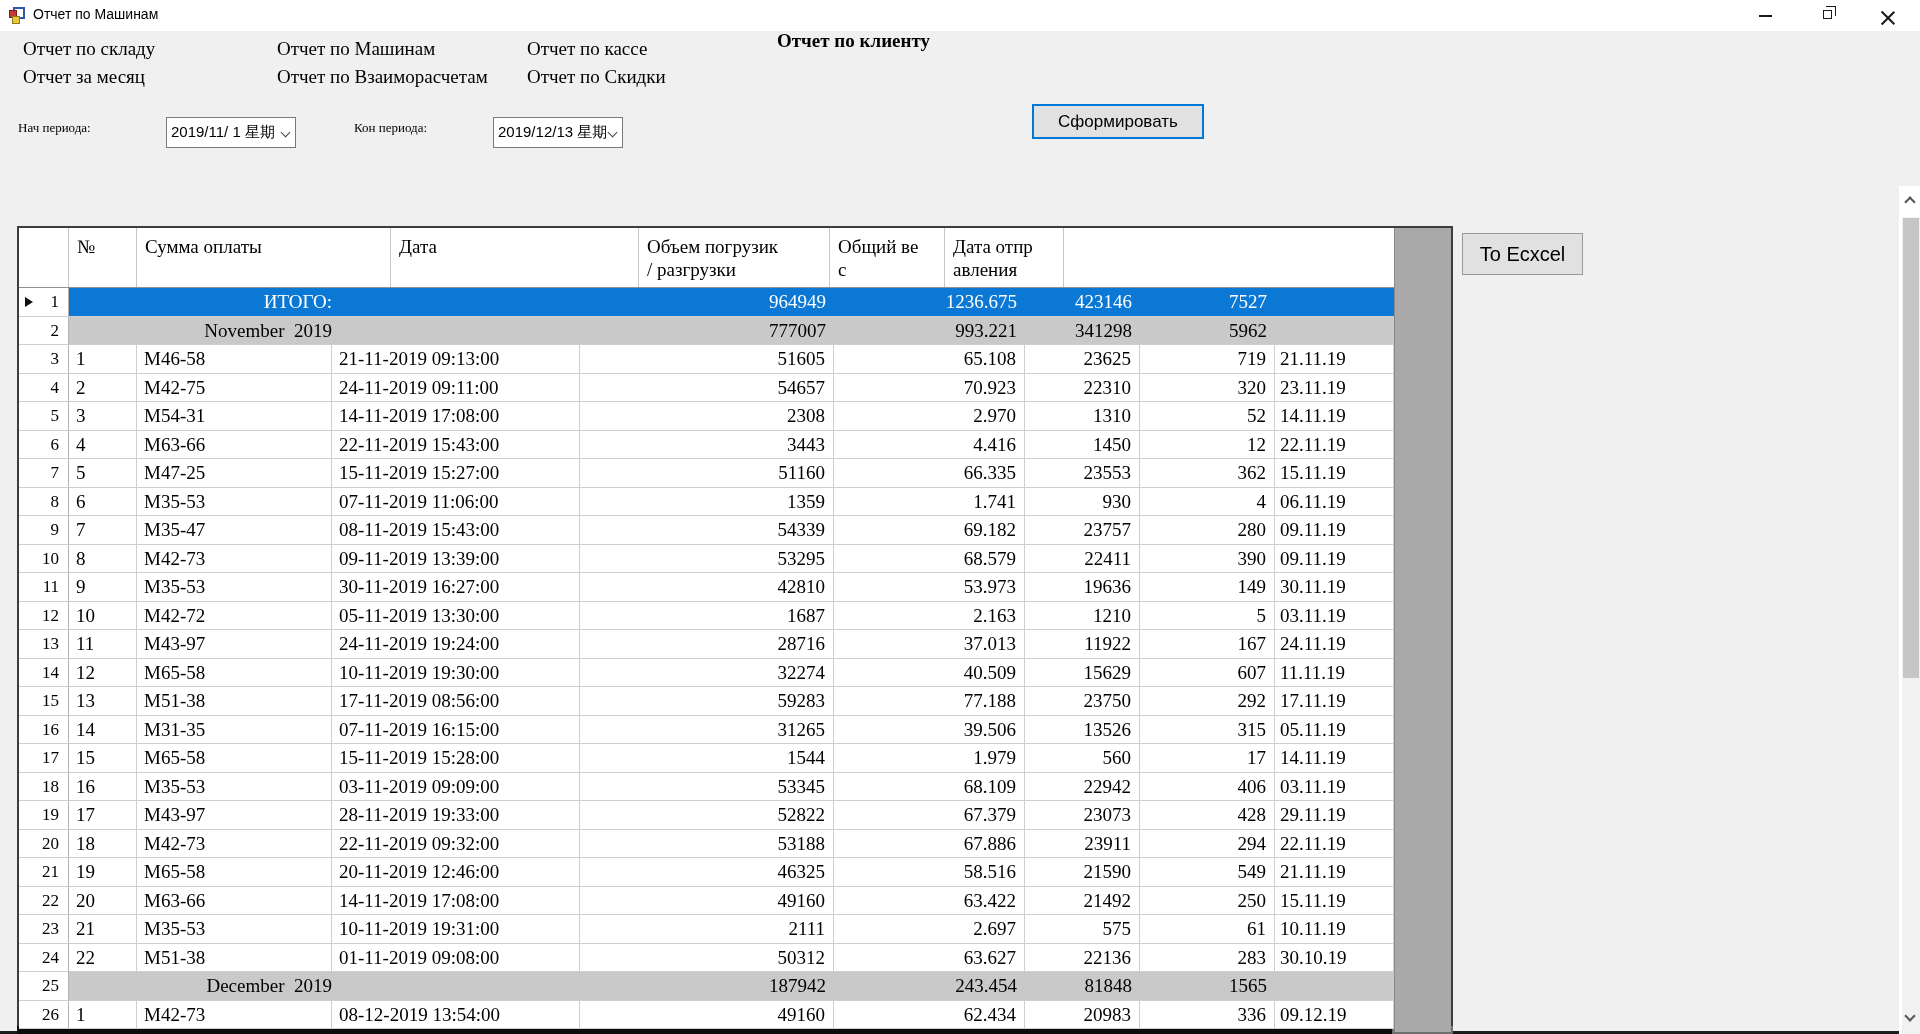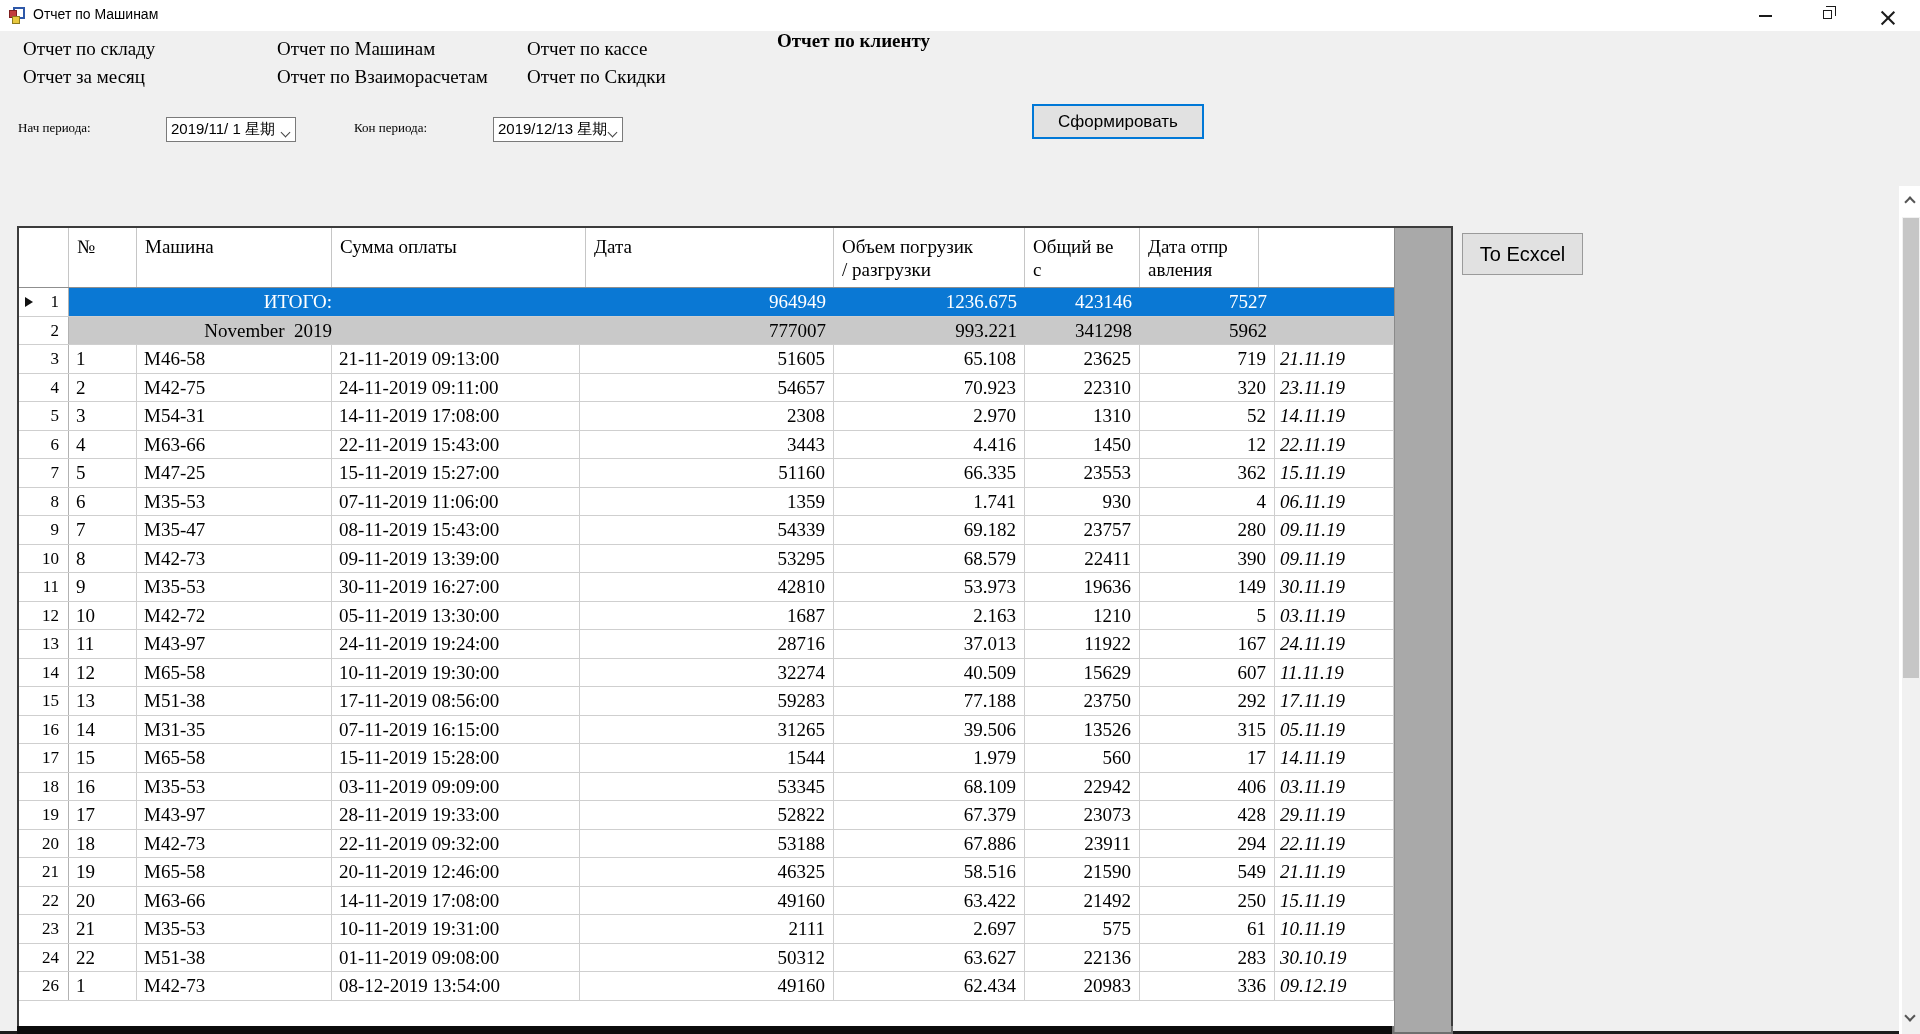--- a/index.html
+++ b/index.html
@@ -21,21 +21,21 @@
   .win-close-glyph { position:absolute; left:15px; top:9px; width:14px; height:14px; }
   .win-close-glyph i, .win-close-glyph b { position:absolute; left:6px; top:0; width:1.8px; height:18px; background:#1a1a1a; }
   .win-close-glyph i { transform:rotate(45deg); }
   .win-close-glyph b { transform:rotate(-45deg); }
 
   
   .m-item { position:absolute; font-size:19px; color:#000; white-space:pre; cursor:default; }
 
   
   .tb-label { position:absolute; font-size:13px; color:#000; white-space:pre; }
-  .picker { position:absolute; width:130px; height:25px; background:#fff; border:1px solid #7a7a7a;
+  .picker { position:absolute; width:130px; height:31px; background:#fff; border:1px solid #7a7a7a;
             display:flex; align-items:center; font-family:"Liberation Sans","DejaVu Sans",sans-serif; font-size:15px;justify-content:center; }
   .picker .ptext { flex:1 1 auto; overflow:hidden; white-space:pre; padding-left:4px; }
   .picker .chev { flex:0 0 16px; height:100%; position:relative; background:#fff; }
   .chev-glyph { position:absolute; left:3px; top:11px; width:7px; height:7px;
                 border-left:1.5px solid #444; border-bottom:1.5px solid #444; transform:rotate(-45deg); }
   .btn { position:absolute; background:#e1e1e1; font-family:"Liberation Sans","DejaVu Sans",sans-serif;
          color:#000; display:flex; align-items:center; justify-content:center; cursor:default; }
   .btn-generate { left:1032px; top:104px; width:172px; height:35px; border:2px solid #0078d7; font-size:17px; }
   .btn-excel { left:1462px; top:233px; width:121px; height:42px; border:1px solid #9a9a9a; font-size:20px; }
 
@@ -49,21 +49,21 @@
            border-right:1px solid #c6c6c6; white-space:pre-line; overflow:hidden; color:#000; }
   .grid-body { position:relative; z-index:1; }
   .grow { display:flex; height:28.5px; border-bottom:1px solid #cfcfcf; background:#fff; }
   .rh { width:50px; flex:0 0 50px; border-right:1px solid #b2b2b2; background:#fff; color:#000;
         text-align:right; padding-right:9px; font-size:17px; line-height:27px; position:relative; }
   .cell { flex:0 0 auto; font-size:19px; line-height:27px; overflow:hidden; white-space:pre;
           border-right:1px solid #cfcfcf; padding-left:7px; }
   .cell.num { text-align:right; padding-left:0; padding-right:8px; }
   .col0{width:68px} .col1{width:195px} .col2{width:248px} .col3{width:254px}
   .col4{width:191px} .col5{width:115px} .col6{width:135px} .col7{width:119px}
-  .cell.col7{ padding-left:5px;font-style:italic; }
+  .cell.col7{ padding-left:5px; }
   .grow.total { background:#0a78d4; color:#fff; }
   .grow.month { background:#c9c9c9; color:#000; }
   .grow.total .cell, .grow.month .cell { border-right:none;text-align:right; }
   .cur-arrow { position:absolute; left:6px; top:9px; width:0; height:0;
                border-left:8px solid #111; border-top:5px solid transparent; border-bottom:5px solid transparent; }
   .grid-filler { position:absolute; right:0; top:0; width:57px; height:100%;
                  background:#a9a9a9; border-left:1px solid #8a8a8a; z-index:3; }
 
   
   .bottom-line { position:absolute; left:0; top:1031px; width:1920px; height:3px; background:#1c1c1c; }
@@ -130,21 +130,20 @@
       </span>
   </div>
   <div class="btn btn-generate">Сформировать</div>
 </div>
 
 <div class="grid">
   <div class="grid-header">
     <div class="rh-corner"></div>
 
   <div class="hcell col0">№</div>
-      <div class="hcell col1">Машина</div>
       <div class="hcell col3">Сумма оплаты</div>
       <div class="hcell col2">Дата</div>
       <div class="hcell col4">Объем погрузик
 / разгрузки</div>
       <div class="hcell col5">Общий ве
 с</div>
       <div class="hcell col7">Дата отпр
 авления</div>
     </div>
   <div class="grid-body">
@@ -406,20 +405,31 @@
         <div class="rh">24</div>
         <div class="cell col0">22</div>
         <div class="cell col1">М51-38</div>
         <div class="cell col2">01-11-2019 09:08:00</div>
         <div class="cell col3 num">50312</div>
         <div class="cell col4 num">63.627</div>
         <div class="cell col5 num">22136</div>
         <div class="cell col6 num">283</div>
         <div class="cell col7">30.10.19</div>
       </div>
+      <div class="grow month">
+        <div class="rh">25</div>
+        <div class="cell col0"></div>
+        <div class="cell col1">December  2019</div>
+        <div class="cell col2"></div>
+        <div class="cell col3 num">187942</div>
+        <div class="cell col4 num">243.454</div>
+        <div class="cell col5 num">81848</div>
+        <div class="cell col6 num">1565</div>
+        <div class="cell col7"></div>
+      </div>
       <div class="grow data">
         <div class="rh">26</div>
         <div class="cell col0">1</div>
         <div class="cell col1">М42-73</div>
         <div class="cell col2">08-12-2019 13:54:00</div>
         <div class="cell col3 num">49160</div>
         <div class="cell col4 num">62.434</div>
         <div class="cell col5 num">20983</div>
         <div class="cell col6 num">336</div>
         <div class="cell col7">09.12.19</div>

